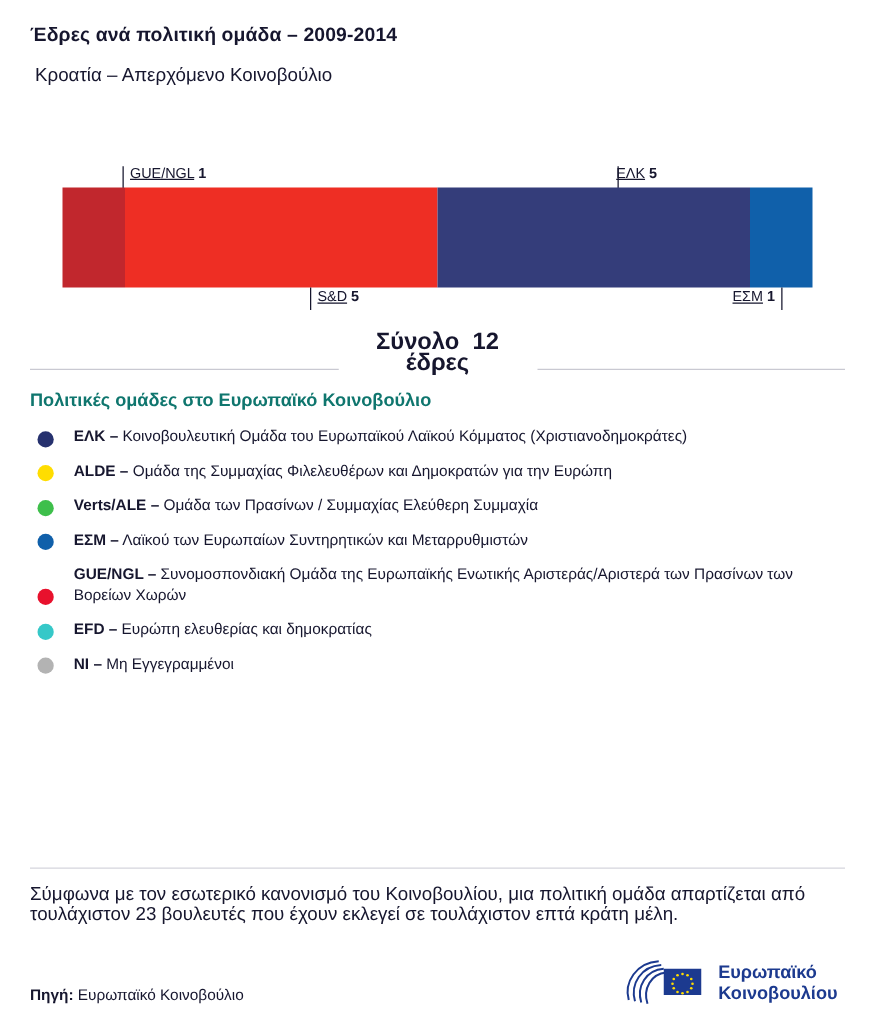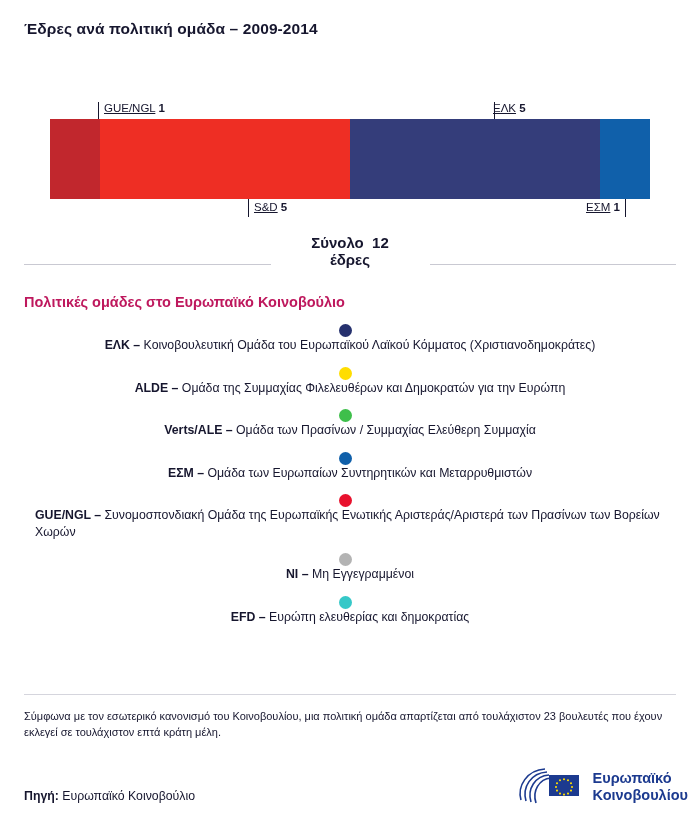--- a/index.html
+++ b/index.html
@@ -83,40 +83,39 @@
     top: 30px;
     height: 1px;
     background: #c9c9d2;
   }
   .total-line-left { left: 0px; width: 247px; }
   .total-line-right { right: 0px; width: 246px; }
   .total-text {
     position: absolute;
     left: 0; right: 0;
     text-align: center;
-    font-size: 15px;
+    font-size: 19px;
     font-weight: bold;
     color: #16162e;
     line-height: 17px;
   }
   
   .legend-title {
     font-size: 14.5px;
     font-weight: bold;
-    color: #be185d;
-    margin-top: 16px;
+    color: #0f766e;
+    margin-top: 4px;
   }
   .legend {
     margin-top: 12px;
   }
   .legend-row {
     display: flex;
-    align-items: center;
+    align-items: flex-end;
     margin-bottom: 11px;
-    flex-direction: column;
   }
   .dot {
     width: 13px;
     height: 13px;
     border-radius: 50%;
     flex: 0 0 13px;
     margin-top: 2px;
     margin-left: 6px;
     margin-right: 16px;
   }
@@ -136,35 +135,35 @@
     right: 24px;
     top: 694px;
     height: 1px;
     background: #d5d5dd;
   }
   .note {
     position: absolute;
     left: 24px;
     right: 24px;
     top: 708px;
-    font-size: 11px;
+    font-size: 15px;
     line-height: 16px;
     color: #16162e;
   }
   .source {
     position: absolute;
     left: 24px;
     top: 789px;
     font-size: 12.3px;
     color: #16162e;
   }
   .source b { font-weight: bold; }
   .logo {
     position: absolute;
-    right: 12px;
+    right: 30px;
     top: 766px;
     display: flex;
     align-items: center;
     justify-content: center;
   }
   .logo-mark {
     width: 66px;
     height: 42px;
     margin-right: 10px;
   }
@@ -174,20 +173,21 @@
     color: #1c3a8f;
     line-height: 17px;
   }
 </style>
 </head>
 <body>
 
 <div class="page">
 
   <div class="title">Έδρες ανά πολιτική ομάδα – 2009-2014</div>
+  <div class="subtitle">Κροατία – Απερχόμενο Κοινοβούλιο</div>
 
   <div class="chart-area">
 
     <div class="tick-top" style="left:74px; top:22px; height:18px;"></div>
     <div class="lbl" style="left:80px; top:22px;">
       <span class="nm">GUE/NGL</span>
       <b>1</b>
     </div>
 
     <div class="tick-top" style="left:470px; top:22px; height:18px;"></div>
@@ -252,45 +252,45 @@
       <span class="legend-text">
         <span class="abbr">Verts/ALE –</span>
         <span>Ομάδα των Πρασίνων / Συμμαχίας Ελεύθερη Συμμαχία</span>
       </span>
     </div>
 
     <div class="legend-row">
       <span class="dot" style="background:#1060aa;"></span>
       <span class="legend-text">
         <span class="abbr">ΕΣΜ –</span>
-        <span>Ομάδα των Ευρωπαίων Συντηρητικών και Μεταρρυθμιστών</span>
+        <span>Λαϊκού των Ευρωπαίων Συντηρητικών και Μεταρρυθμιστών</span>
       </span>
     </div>
 
     <div class="legend-row">
       <span class="dot" style="background:#e8112d;"></span>
       <span class="legend-text">
         <span class="abbr">GUE/NGL –</span>
         <span>Συνομοσπονδιακή Ομάδα της Ευρωπαϊκής Ενωτικής Αριστεράς/Αριστερά των Πρασίνων των Βορείων Χωρών</span>
       </span>
     </div>
 
     <div class="legend-row">
+      <span class="dot" style="background:#36c8c8;"></span>
+      <span class="legend-text">
+        <span class="abbr">EFD –</span>
+        <span>Ευρώπη ελευθερίας και δημοκρατίας</span>
+      </span>
+    </div>
+
+    <div class="legend-row">
       <span class="dot" style="background:#b3b3b3;"></span>
       <span class="legend-text">
         <span class="abbr">ΝΙ –</span>
         <span>Μη Εγγεγραμμένοι</span>
-      </span>
-    </div>
-
-    <div class="legend-row">
-      <span class="dot" style="background:#36c8c8;"></span>
-      <span class="legend-text">
-        <span class="abbr">EFD –</span>
-        <span>Ευρώπη ελευθερίας και δημοκρατίας</span>
       </span>
     </div>
 
   </div>
 
   <div class="divider"></div>
 
   <div class="note">Σύμφωνα με τον εσωτερικό κανονισμό του Κοινοβουλίου, μια πολιτική ομάδα απαρτίζεται από τουλάχιστον 23 βουλευτές που έχουν εκλεγεί σε τουλάχιστον επτά κράτη μέλη.</div>
 
   <div class="source">

